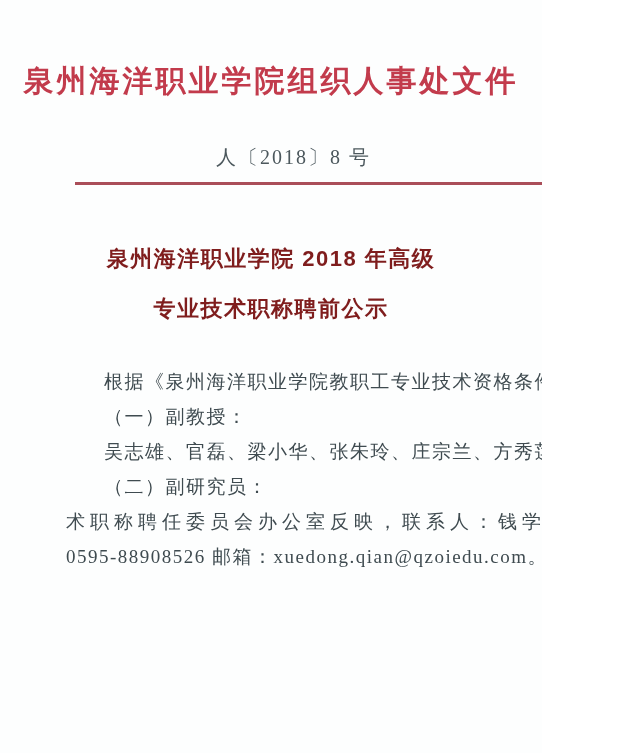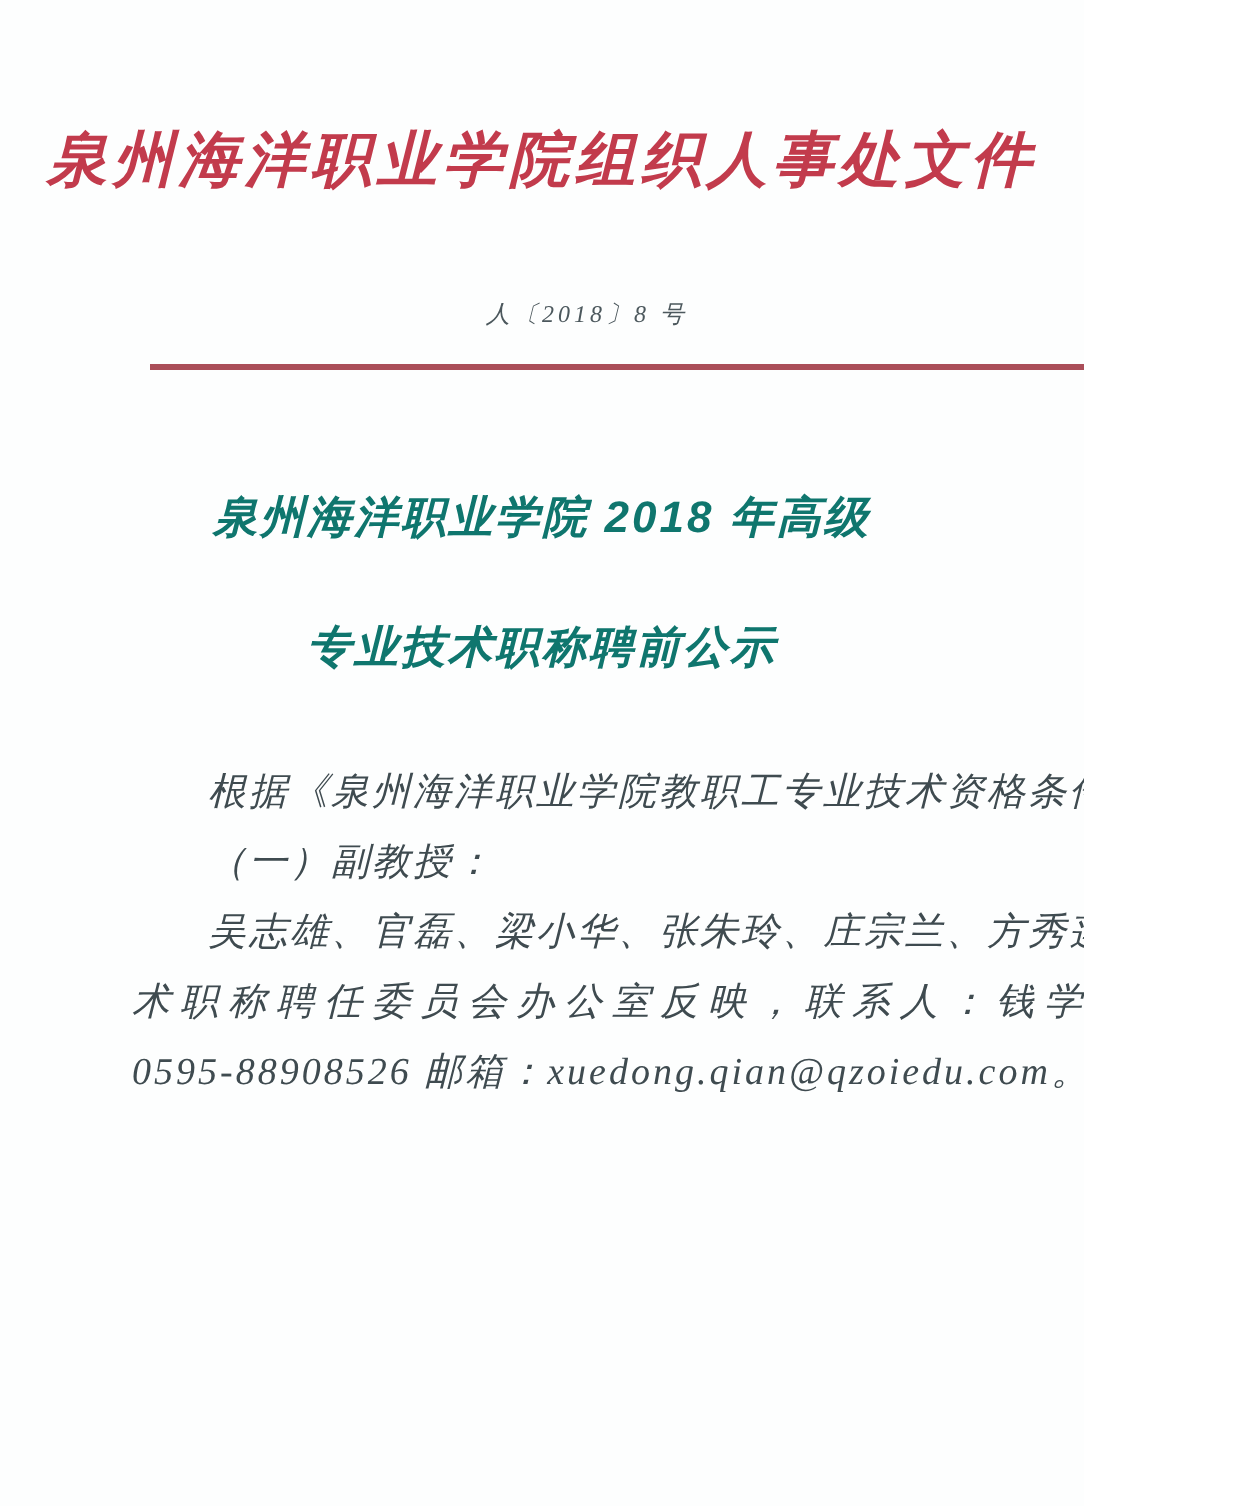--- a/index.html
+++ b/index.html
@@ -9,59 +9,58 @@
   }
   .page {
     position: relative;
     width: 542px;
     height: 753px;
     background: var(--paper, #fdfefe);
     overflow: hidden;
     box-sizing: border-box;
     padding-top: 58px;
     color: var(--ink, #3f4b50);
-    font-style: italic;
   }
   .red-header {
     text-align: center;
     font-size: 30px;
     font-weight: bold;
     letter-spacing: 3px;
     line-height: 46px;
     color: var(--red, #c23b4c);
     font-family: "Liberation Serif", "DejaVu Serif", serif;
     white-space: nowrap;
   }
   .doc-number {
     margin-top: 42px;
     text-align: center;
-    font-size: 12px;
+    font-size: 20px;
     letter-spacing: 2px;
     line-height: 22px;
     color: #4c585d;
     margin-left: 45px;
   }
   .red-divider {
     margin: 14px 0 0 75px;
     width: 512px;
     height: 3px;
     background: var(--line-red, #aa4e59);
   }
   .title {
     text-align: center;
     font-size: 22px;
     font-weight: bold;
     letter-spacing: 1.5px;
     line-height: 30px;
-    color: #0f766e;
+    color: #7f1d1d;
     font-family: "Liberation Sans", "DejaVu Sans", sans-serif;
     white-space: nowrap;
   }
   .title-1 { margin-top: 59px; }
-  .title-2 { margin-top: 35px; }
+  .title-2 { margin-top: 20px; }
   .body-text {
     margin-top: 40px;
     padding: 0 50px 0 66px;
     font-size: 19px;
     letter-spacing: 1.5px;
     color: var(--ink, #3f4b50);
   }
   .line {
     line-height: 35px;
     white-space: nowrap;
@@ -81,17 +80,18 @@
   <div class="red-divider"></div>
 
   <div class="title title-1">泉州海洋职业学院 2018 年高级</div>
 
   <div class="title title-2">专业技术职称聘前公示</div>
 
   <div class="body-text">
     <div class="line indent">根据《泉州海洋职业学院教职工专业技术资格条件（试行）》</div>
     <div class="line indent">（一）副教授：</div>
     <div class="line indent">吴志雄、官磊、梁小华、张朱玲、庄宗兰、方秀莲、魏榕根、</div>
+    <div class="line indent">（二）副研究员：</div>
     <div class="line spread">术职称聘任委员会办公室反映，联系人：钱学东 电话：</div>
     <div class="line">0595-88908526  邮箱：xuedong.qian@qzoiedu.com。</div>
   </div>
 
 </div>
 
 </body></html>

